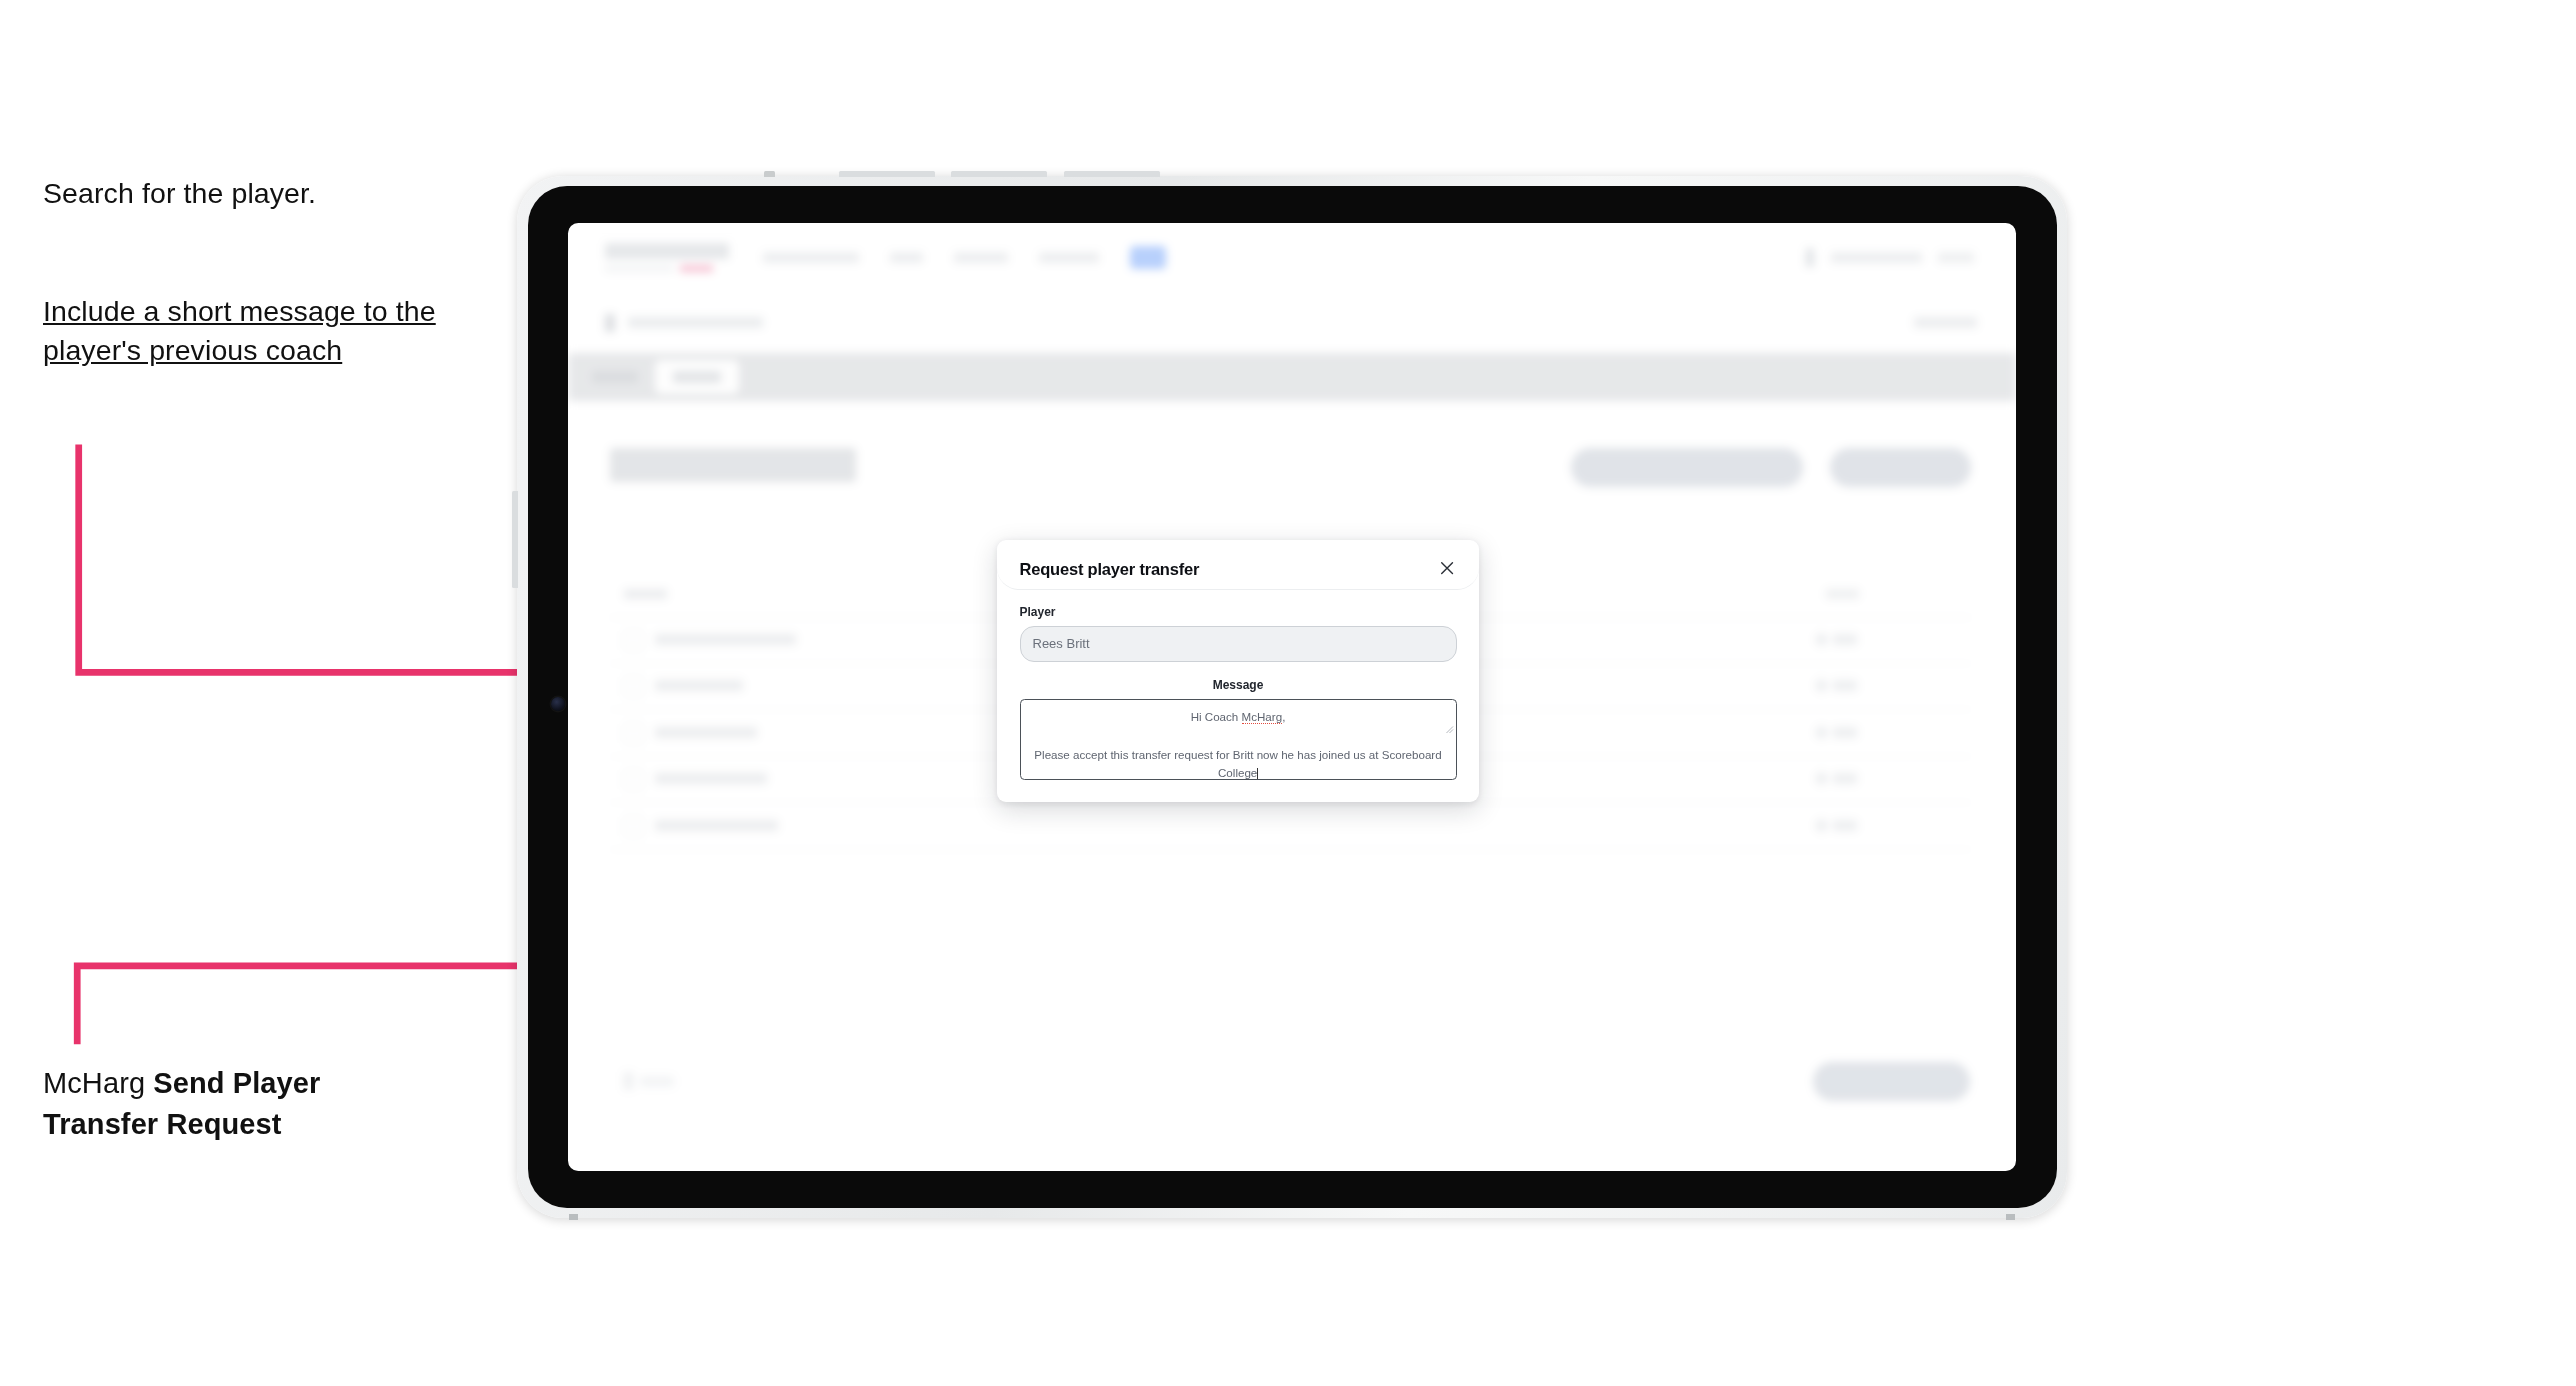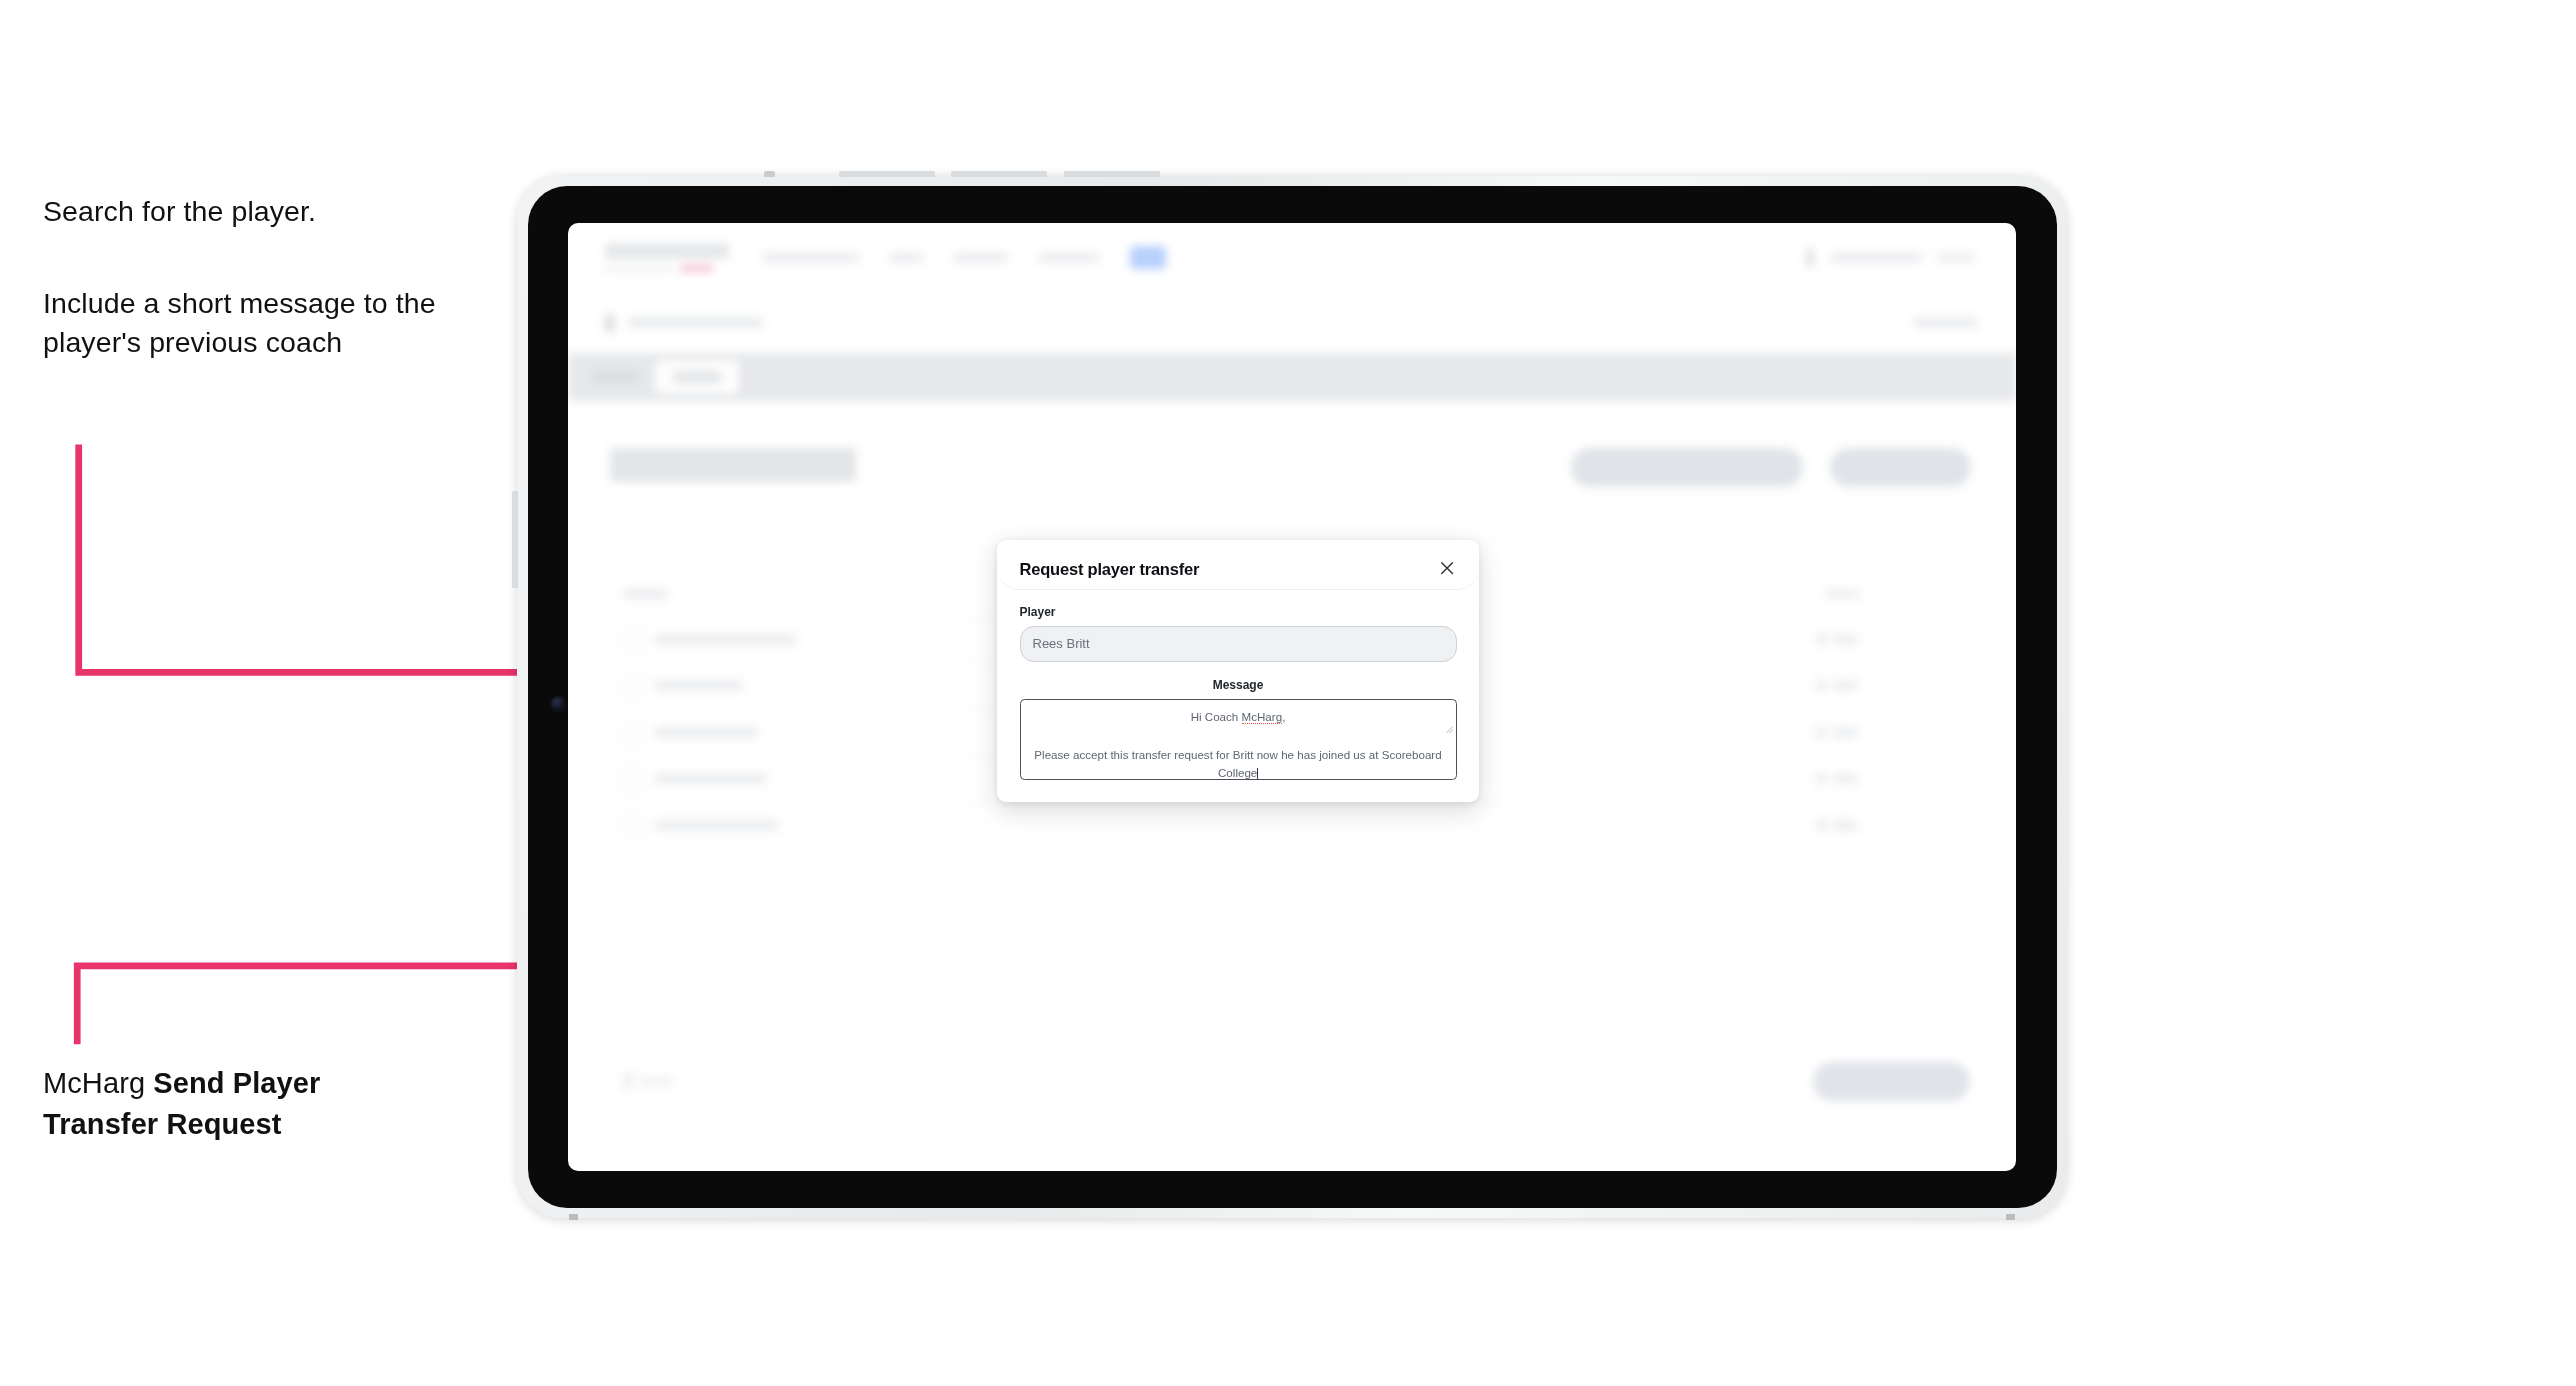--- a/index.html
+++ b/index.html
@@ -14,22 +14,22 @@
   
   #annotations{position:absolute;left:0;top:0;width:569px;height:1386px;}
   .anno-text{
     position:absolute;
     color:#111111;
     font-size:28.5px;
     line-height:1.38;
     font-weight:400;
     letter-spacing:0.1px;
   }
-  #anno-1{left:43px;top:174px;width:464px;margin-top:18px;}
-  #anno-2{left:43px;top:284px;width:449px;}
+  #anno-1{left:43px;top:174px;width:464px;}
+  #anno-2{left:43px;top:292px;width:449px;text-decoration:underline;}
   #anno-3{left:43px;top:1063px;width:389px;font-size:29px;line-height:1.42;}
   #anno-3 b{font-weight:700;}
 
   
   .arrow-svg{position:absolute;left:0;top:0;pointer-events:none;}
 
   
   #tablet{
     position:absolute;
     left:517px;top:176px;

